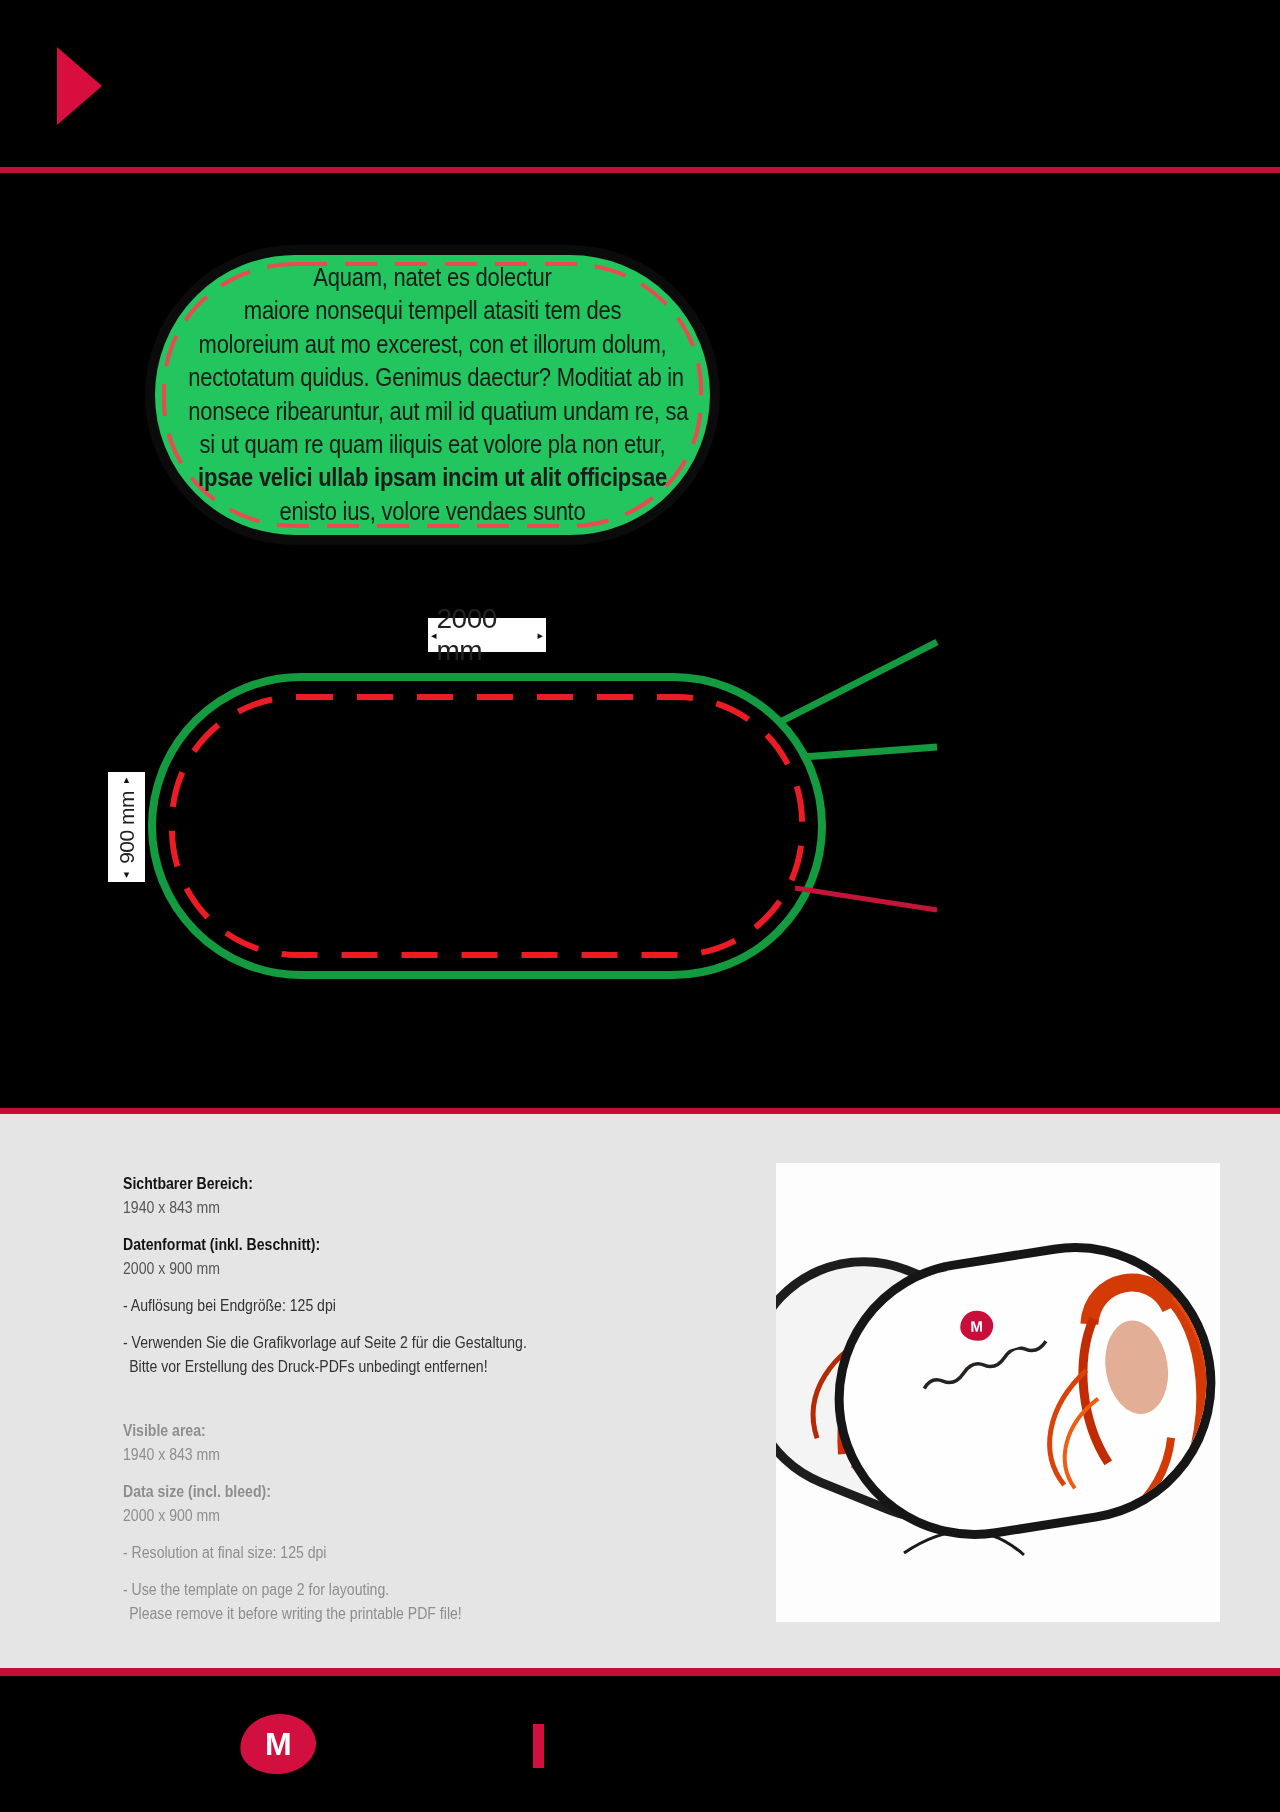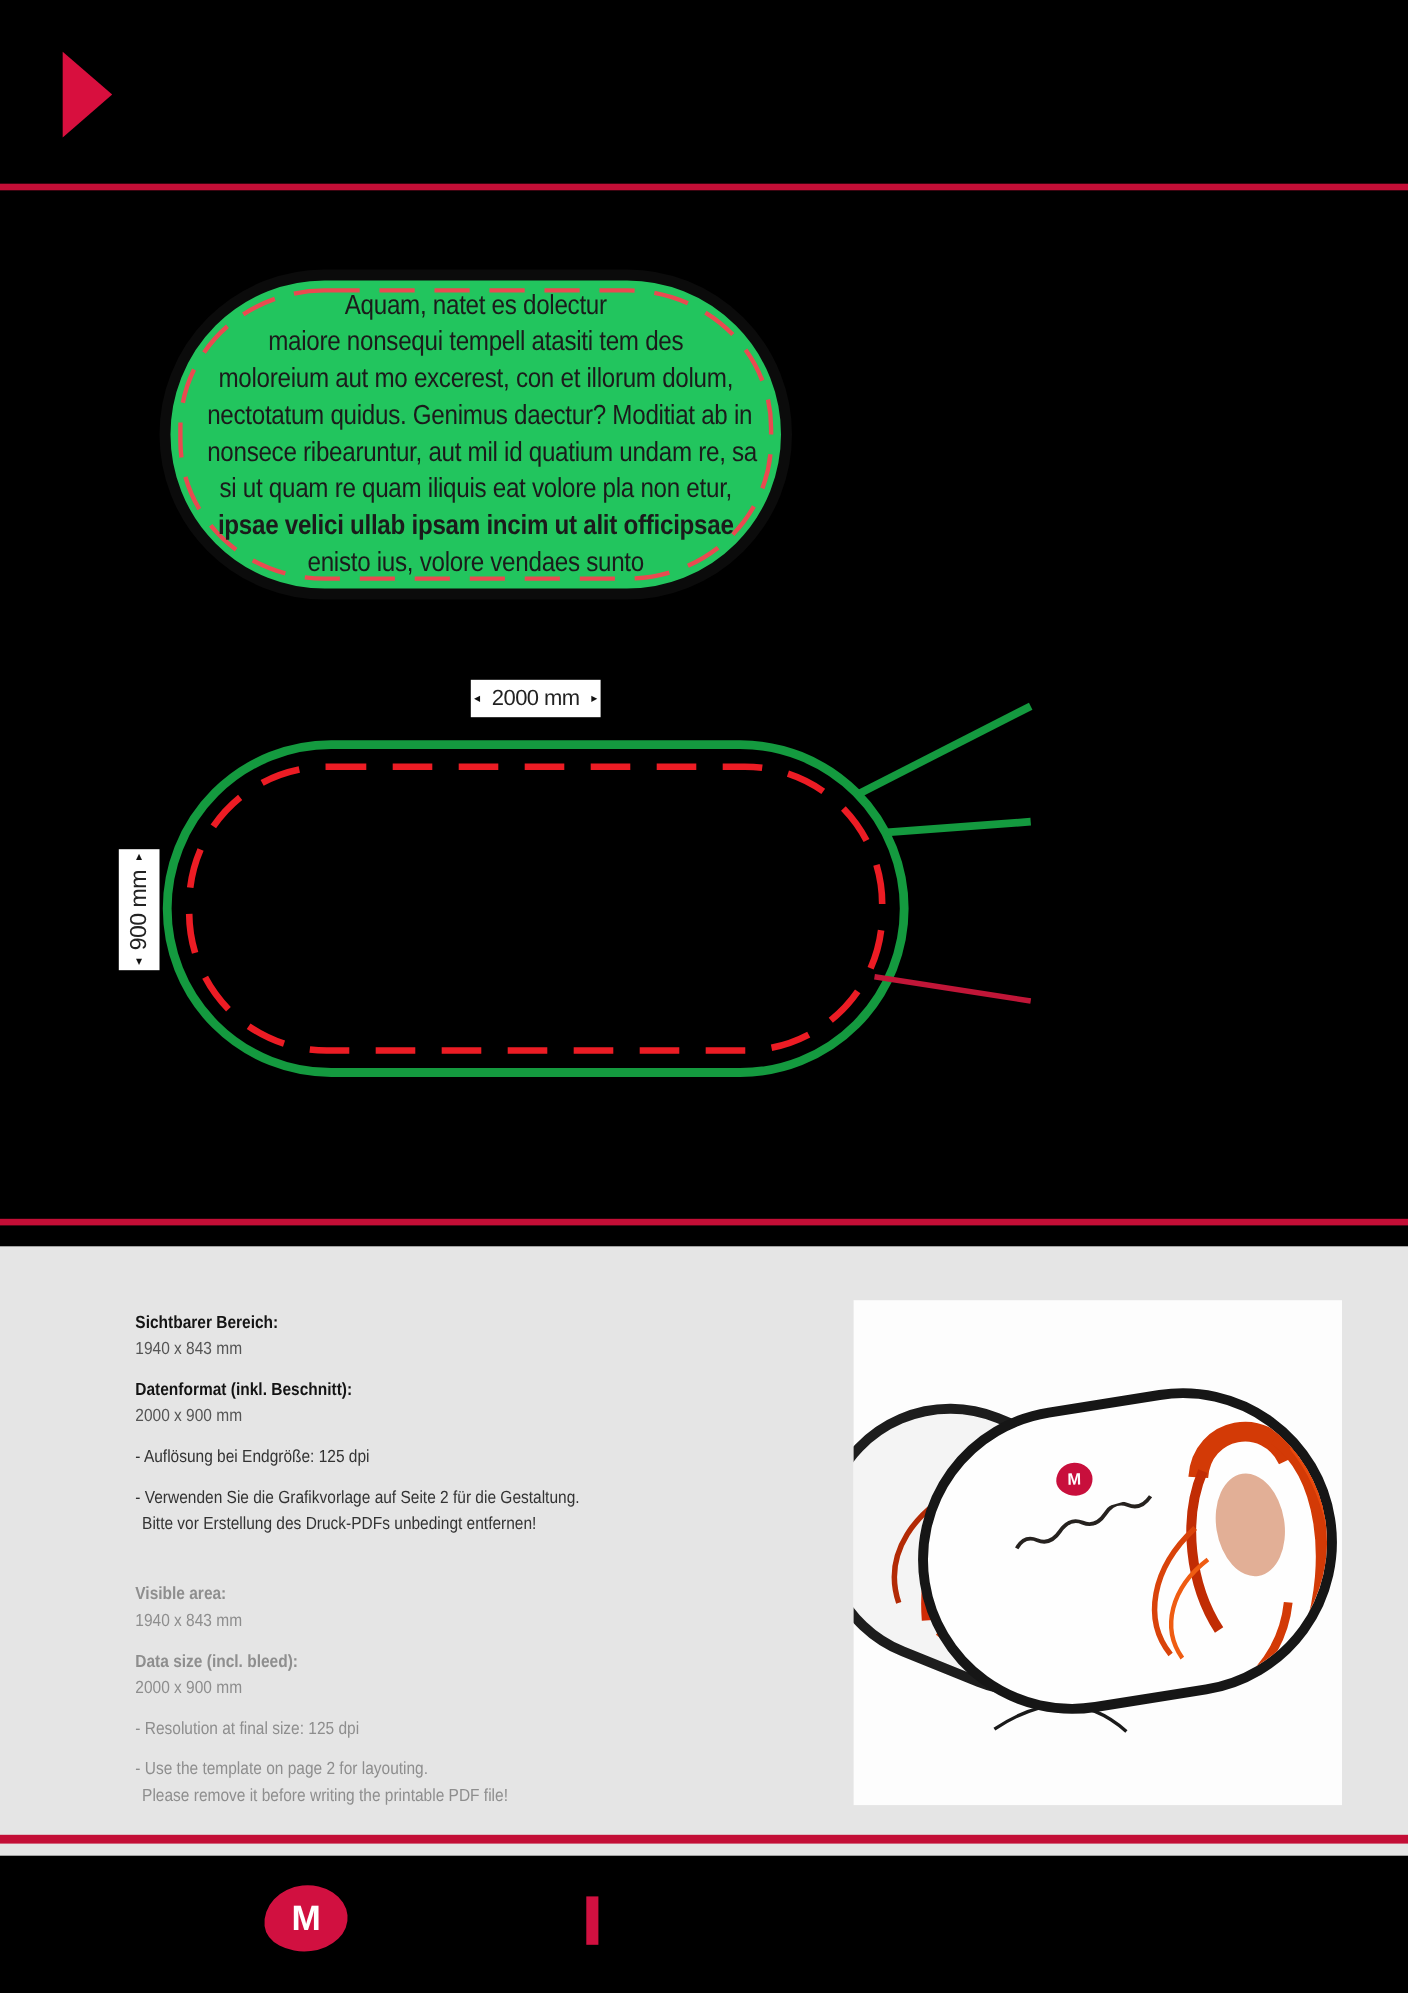--- a/index.html
+++ b/index.html
@@ -23,33 +23,33 @@
   .bubble-text{position:absolute;left:0;top:0;width:555px;padding-top:6px;
                transform:scaleX(.88);transform-origin:50% 0;
                text-align:center;color:#1b1b1b;font-size:25px;line-height:33.4px;
                letter-spacing:-.3px;white-space:nowrap;}
   .bubble-text .bold{font-weight:bold;}
 
   
   .dim-w{position:absolute;left:428px;top:618px;width:118px;height:34px;background:#fff;
          display:flex;align-items:center;justify-content:space-between;padding:0 3px;
          box-sizing:border-box;}
-  .dim-w .txt{font-size:20px;color:#222;letter-spacing:-.5px;}
+  .dim-w .txt{font-size:28px;color:#222;letter-spacing:-.5px;}
   .dim-h{position:absolute;left:108px;top:772px;width:37px;height:110px;background:#fff;
          display:flex;flex-direction:column;align-items:center;justify-content:space-between;
          padding:2px 0;box-sizing:border-box;}
   .dim-h .txt{writing-mode:vertical-rl;transform:rotate(180deg);font-size:21px;color:#222;
               letter-spacing:-.5px;}
   .arr{font-size:11px;color:#111;line-height:11px;}
 
   
   .diagram-svg{position:absolute;left:140px;top:620px;}
 
   
-  .gray-panel{position:absolute;left:0;top:1114px;width:1280px;height:554px;background:#e5e5e5;margin-top:19px;}
+  .gray-panel{position:absolute;left:0;top:1114px;width:1280px;height:554px;background:#e5e5e5;}
   .info{position:absolute;left:123px;white-space:nowrap;font-size:16px;line-height:24px;
         transform:scaleX(.88);transform-origin:0 0;}
   .info-de{top:58px;}
   .info-en{top:305px;}
   .info .b{font-weight:bold;color:#141414;}
   .info .v{color:#555;}
   .info .n{color:#333;}
   .info .gap{margin-top:13px;}
   .info-en .b,.info-en .v,.info-en .n{color:#8e8e8e;}
 

